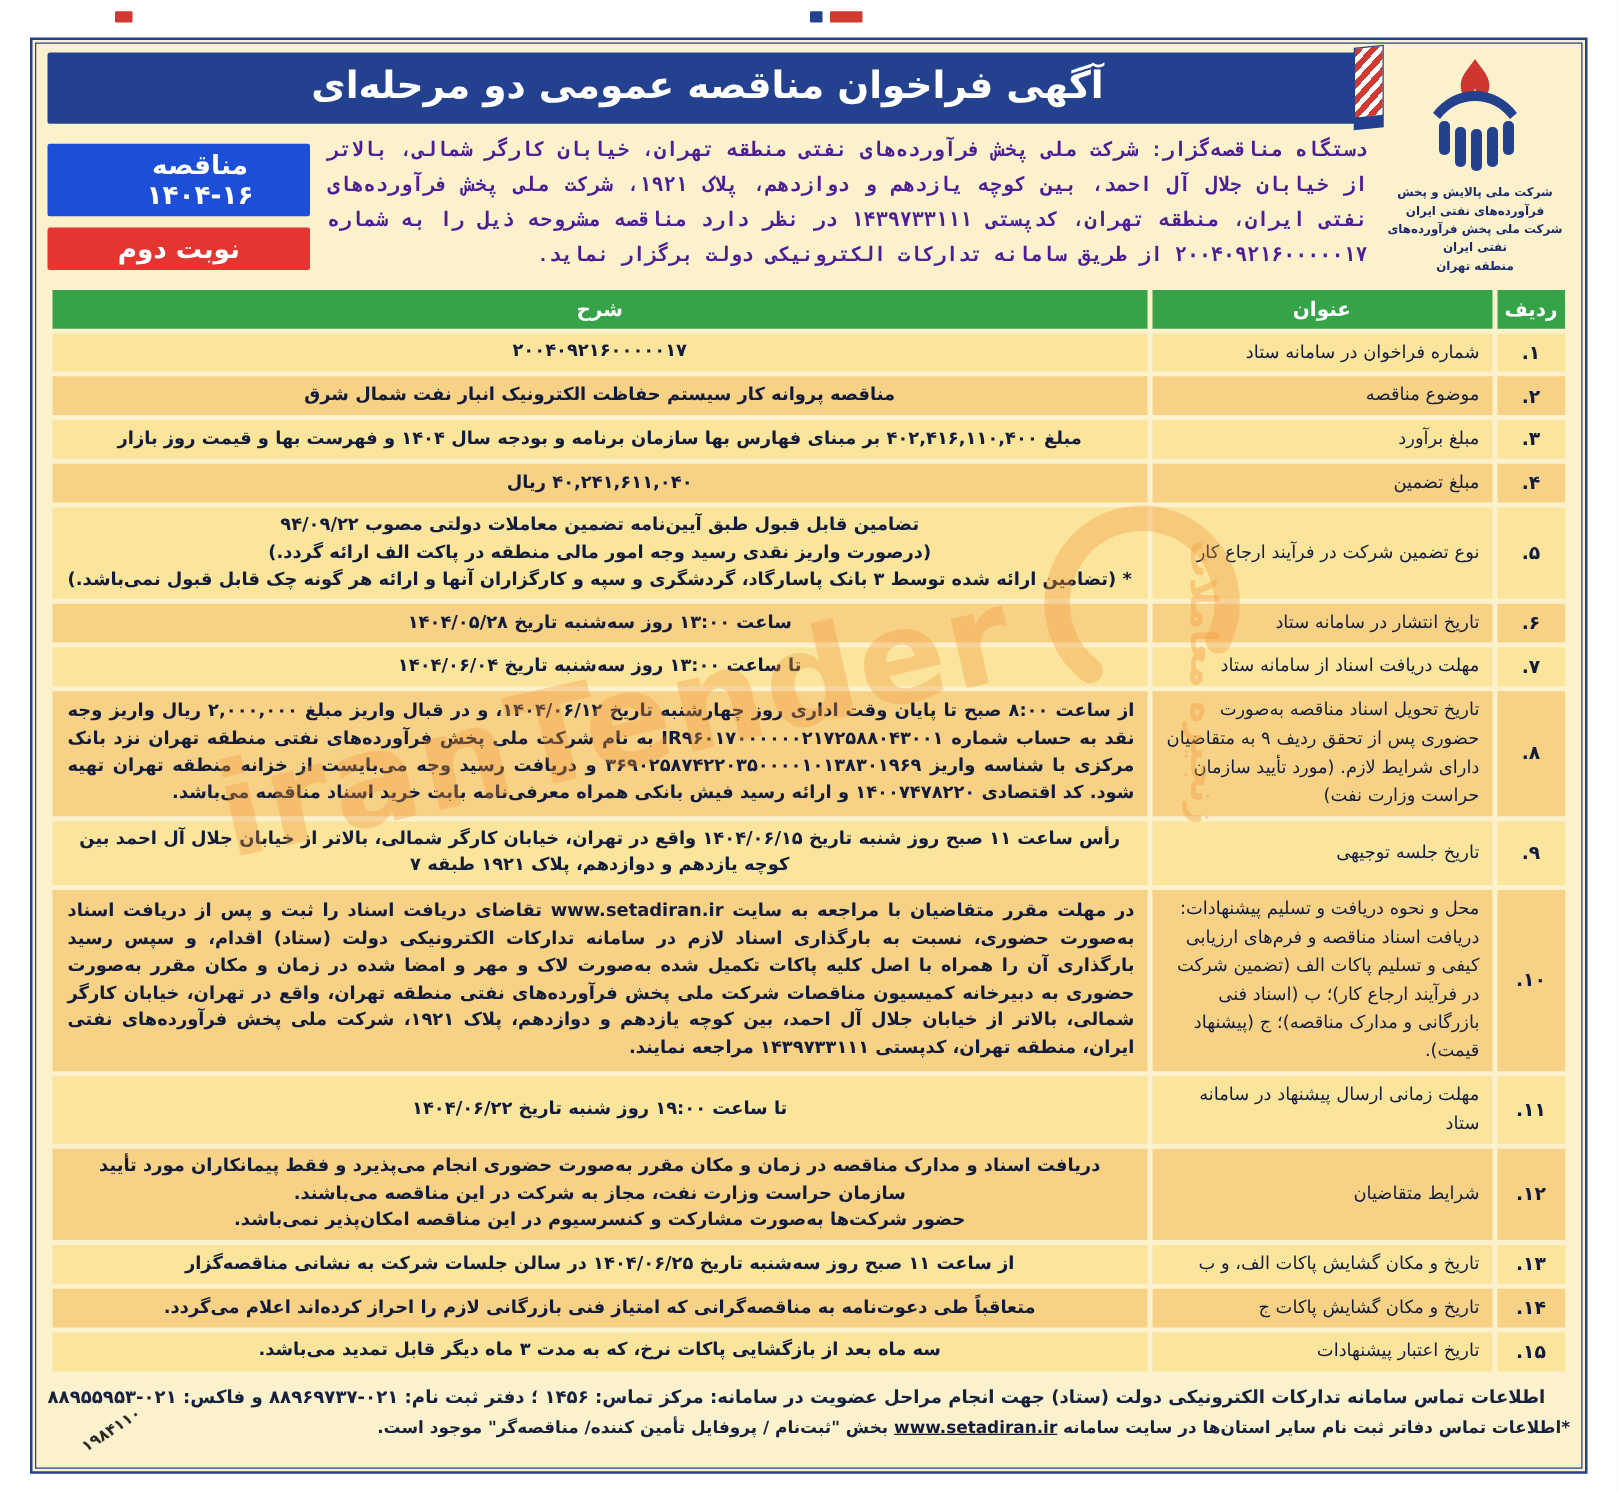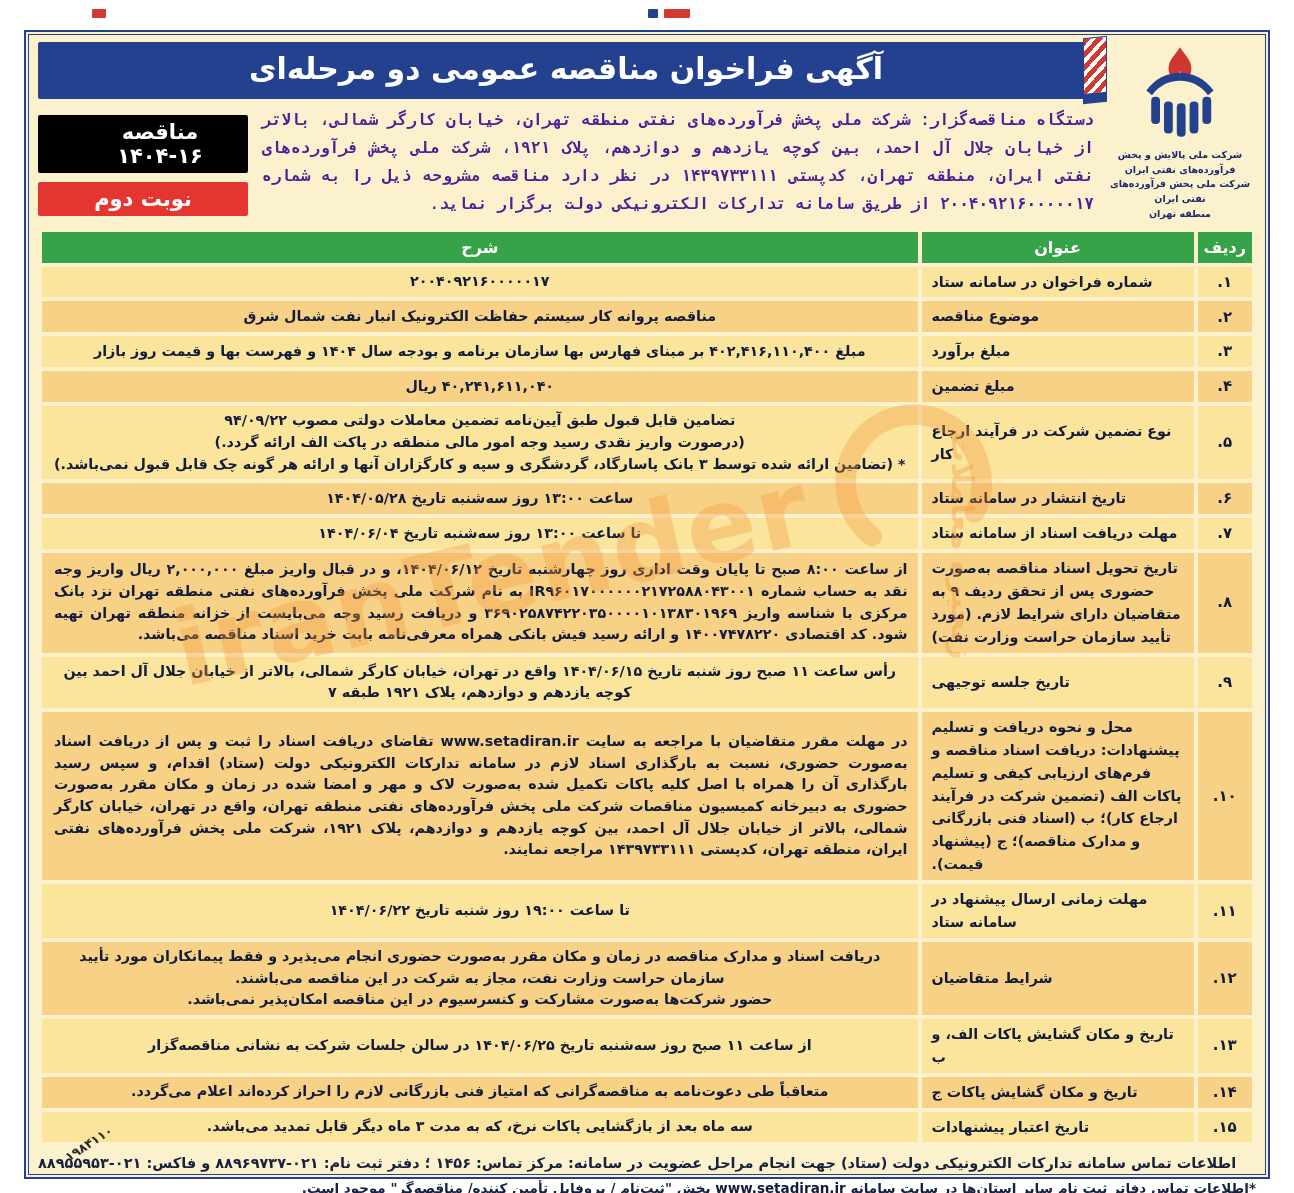--- a/index.html
+++ b/index.html
@@ -42,33 +42,33 @@
     position:absolute;right:-13px;top:-5px;width:24px;height:66px;
     background:repeating-linear-gradient(135deg,#d03a32 0 5px,#ffffff 5px 9px);
     border:1px solid #23418f;border-bottom:10px solid #23418f;
     transform:skewY(-6deg);
   }
   .header-body{display:flex;gap:14px;margin-top:8px;align-items:flex-start;}
   .intro{flex:1;margin:0;font-size:16px;font-weight:600;line-height:1.75;text-align:justify;color:#4c1d95;font-family:Liberation Mono, monospace;}
   .intro b{font-weight:800;}
   .badges{width:210px;flex:none;display:flex;flex-direction:column;gap:9px;padding-top:8px;}
   .badge{color:#fff;font-weight:800;font-size:21px;text-align:center;padding:5px 6px;border-radius:2px;}
-  .badge-green{background:#000000;padding-left:40px;}
+  .badge-green{background:#1d4ed8;padding-left:40px;}
   .badge-red{background:#e43531;}
 
   
   table.tender{width:100%;border-collapse:separate;border-spacing:4px;margin-top:6px;}
   thead th{background:#36a348;color:#fff;font-size:16px;font-weight:800;padding:6px 6px;}
   th.col-num{width:52px;}
   th.col-title{width:272px;}
   tbody td{padding:4px 10px;font-size:14.3px;line-height:1.52;vertical-align:middle;color:#121c3a;}
   tr.row-light td{background:#fbe49c;}
   tr.row-dark td{background:#f7d186;}
   td.cell-num{text-align:center;font-weight:700;font-size:15px;}
-  td.cell-title{font-weight:700;text-align:left;line-height:1.6;}
+  td.cell-title{font-weight:400;text-align:right;line-height:1.6;}
   td.cell-desc{text-align:center;white-space:pre-line;font-weight:600;}
   td.cell-desc.justify{text-align:justify;padding-left:12px;}
 
   
   .footer{margin-top:7px;font-weight:700;}
   .footer-line1{font-size:14.5px;text-align:left;line-height:1.5;}
   .footer-line2{font-size:13.5px;text-align:right;margin-top:3px;line-height:1.5;}
   .footer-line2 .url{text-decoration:underline;font-weight:800;color:#121c3a;}
   .page-code{
     position:absolute;left:36px;bottom:26px;font-size:12.5px;

